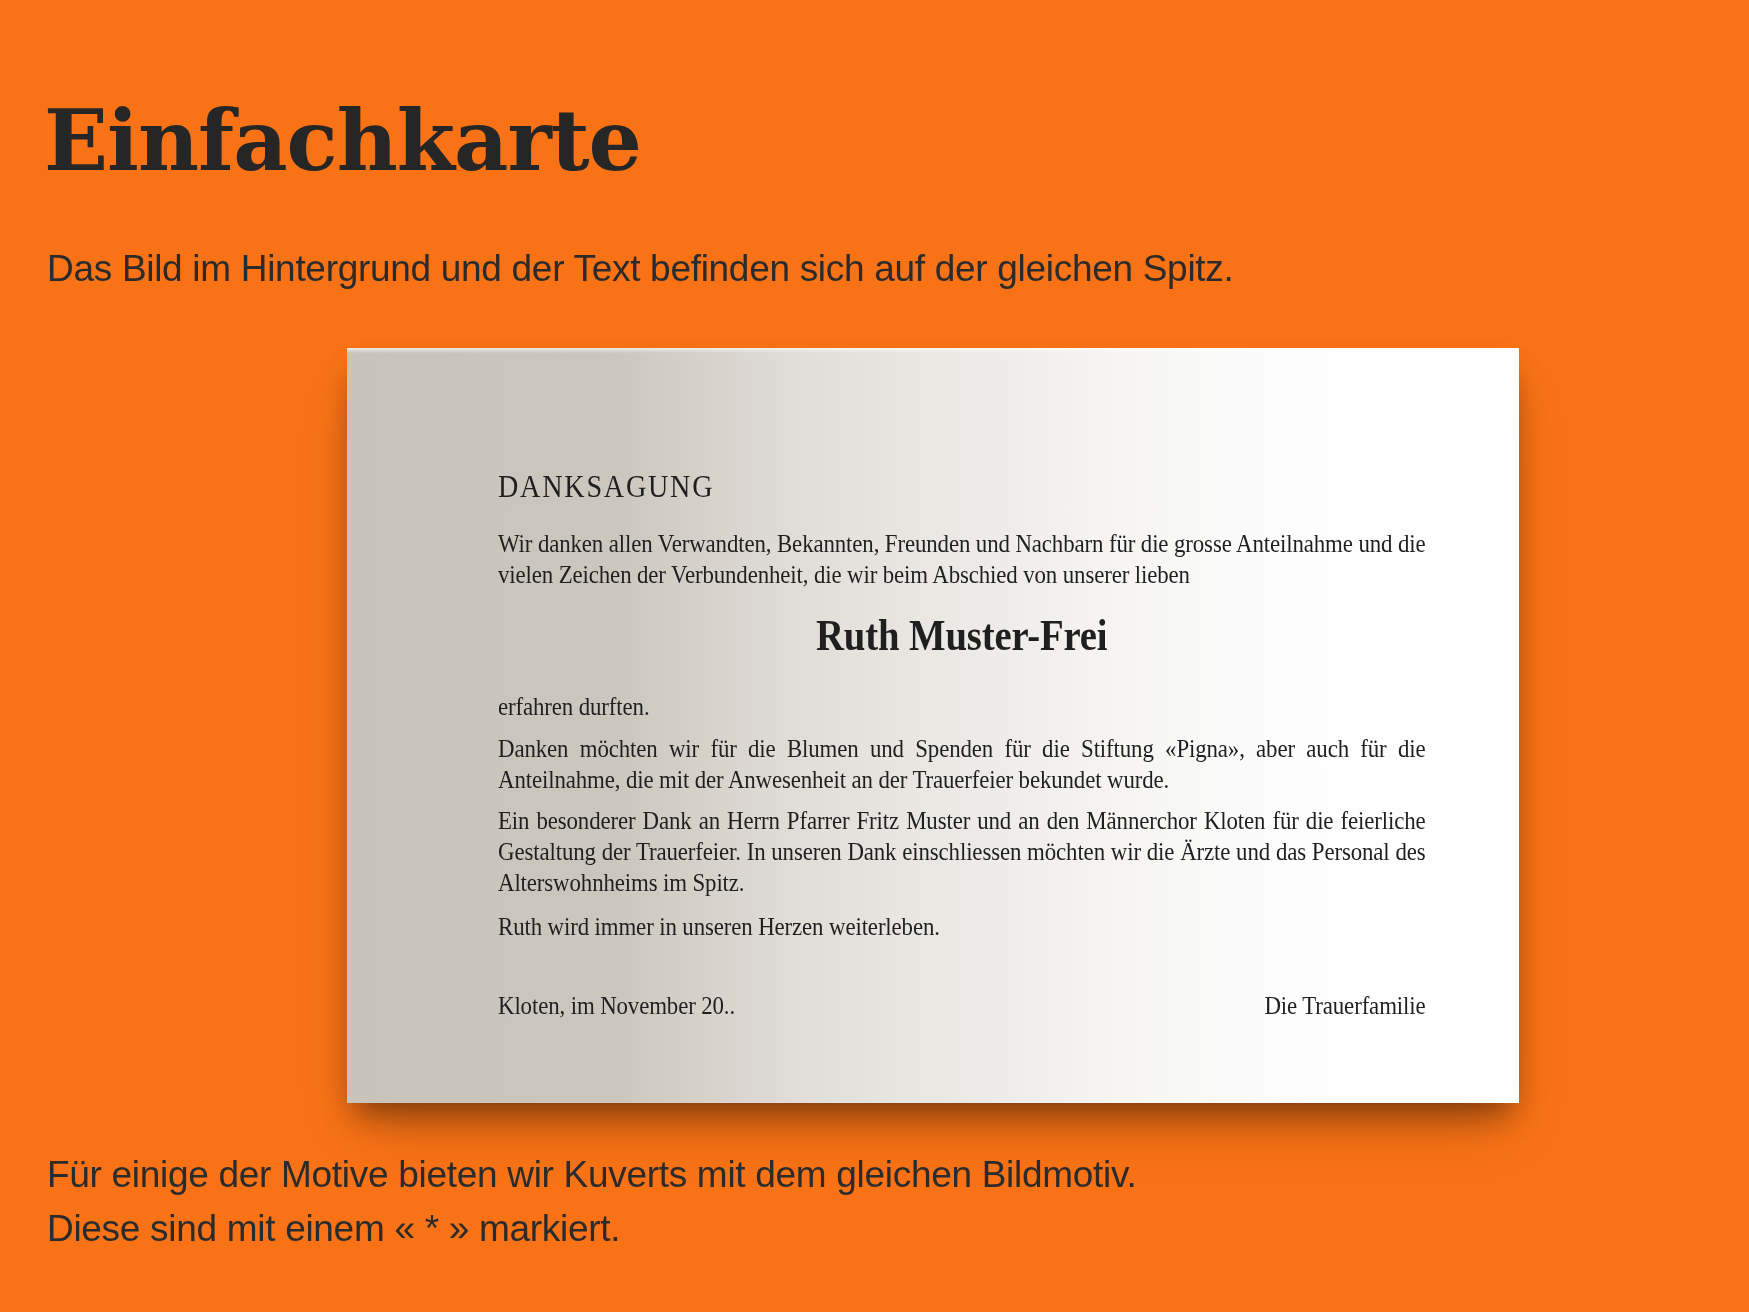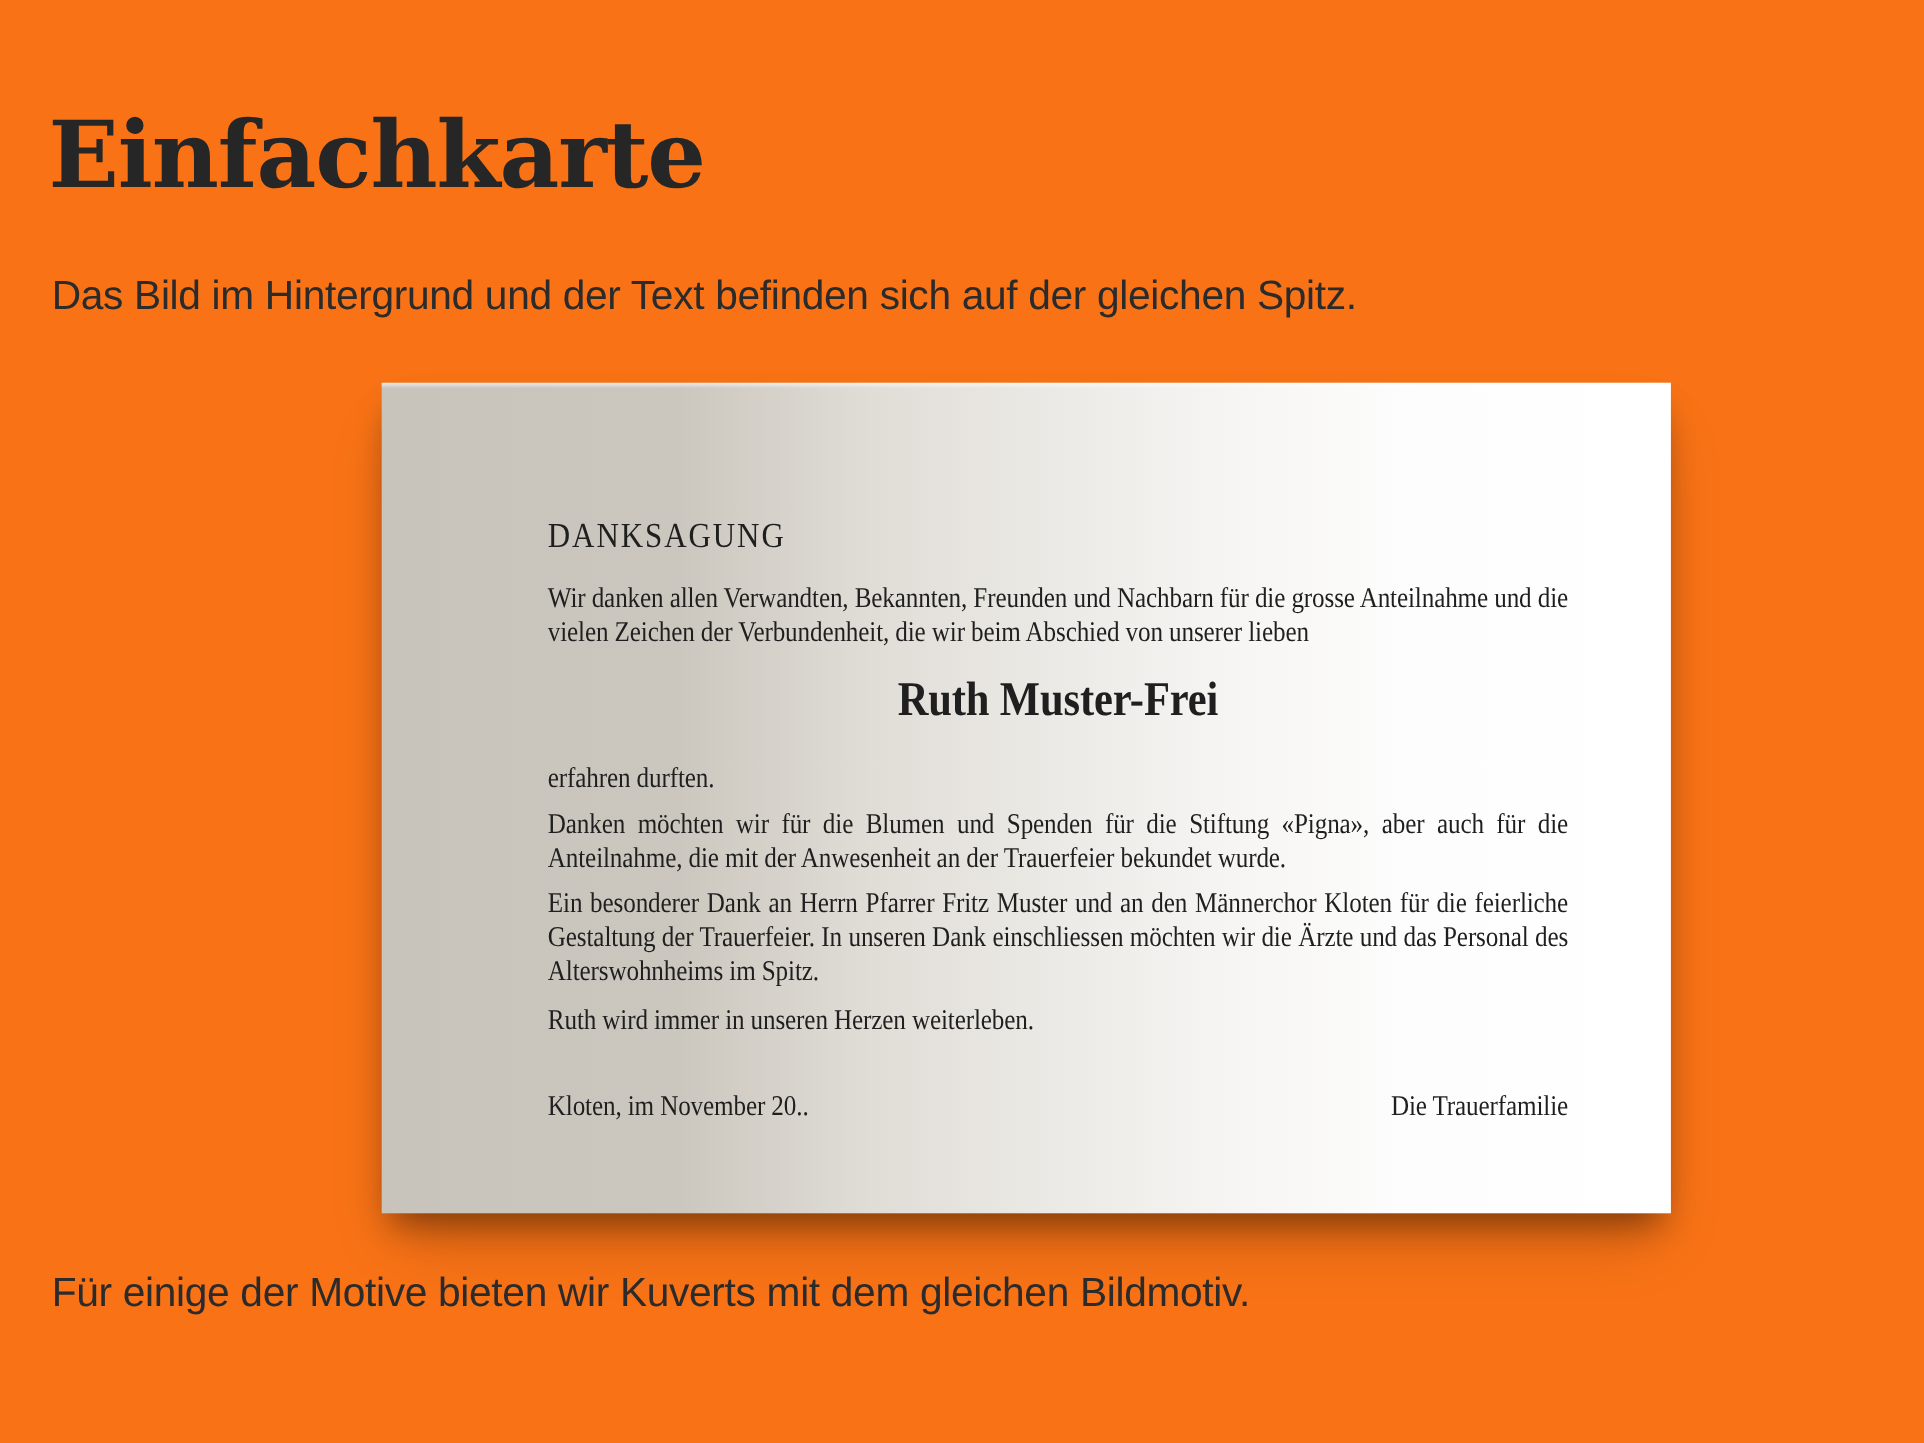--- a/index.html
+++ b/index.html
@@ -96,15 +96,16 @@
       <div class="card-footer">
         <span>Kloten, im November 20..</span>
         <span>Die Trauerfamilie</span>
       </div>
 
     </div>
   </div>
 
   <div class="footer-note">
     <div>Für einige der Motive bieten wir Kuverts mit dem gleichen Bildmotiv.</div>
+    <div>Diese sind mit einem « * » markiert.</div>
   </div>
 
 </div>
 
 </body></html>

